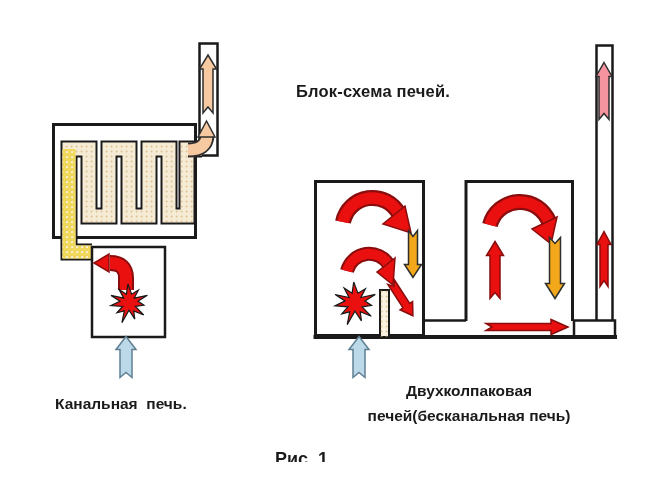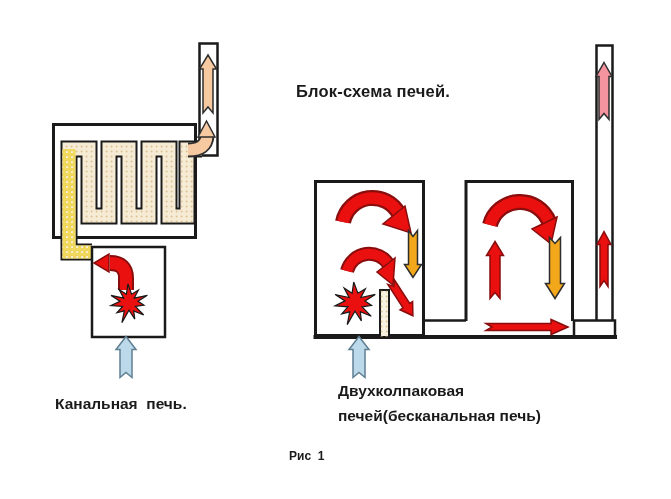--- a/index.html
+++ b/index.html
@@ -4,22 +4,22 @@
 <style>
   html,body{margin:0;padding:0;background:#ffffff;}
   .stage{
     position:relative;width:671px;height:462px;background:#ffffff;overflow:hidden;
     font-family:"Liberation Sans","DejaVu Sans",sans-serif;color:var(--ink,#1a1a1a);
   }
   .stage svg{position:absolute;left:0;top:0;}
   .t{position:absolute;font-weight:bold;color:var(--ink,#1a1a1a);white-space:pre;}
   .title{left:296px;top:82px;font-size:16.5px;letter-spacing:.2px;}
   .label-left{left:55px;top:395px;width:166px;font-size:15.5px;}
-  .label-right{left:338px;top:378px;width:262px;font-size:15.5px;line-height:25px;white-space:normal;}
-  .fig{left:289px;top:449px;font-size:12px;}
+  .label-right{left:338px;top:378px;width:262px;text-align:center;font-size:15.5px;line-height:25px;white-space:normal;}
+  .fig{left:275px;top:449px;font-size:18px;}
 </style>
 </head>
 <body>
 
 <div class="stage" style="--ink: #1a1a1a; --red: #e9100f; --orange: #f3a71b; --pink: #f5939e; --peach: #f6c9a1; --blue: #bcd9ea; --channel-yellow: #f1d95c; --channel-cream: #f6ecd6; --partition-fill: #faf2e0; --red-outline: #8a0d0d; --dark-outline: #2e2e2e; --blue-outline: #5f7f92;">
 
   <svg width="671" height="499" viewBox="0 0 671 499">
     <defs>
       <pattern id="dotsC" width="5" height="5" patternUnits="userSpaceOnUse">
         <circle cx="1.6" cy="1.6" r="1" fill="#c9a05a" opacity="0.55"></circle>

